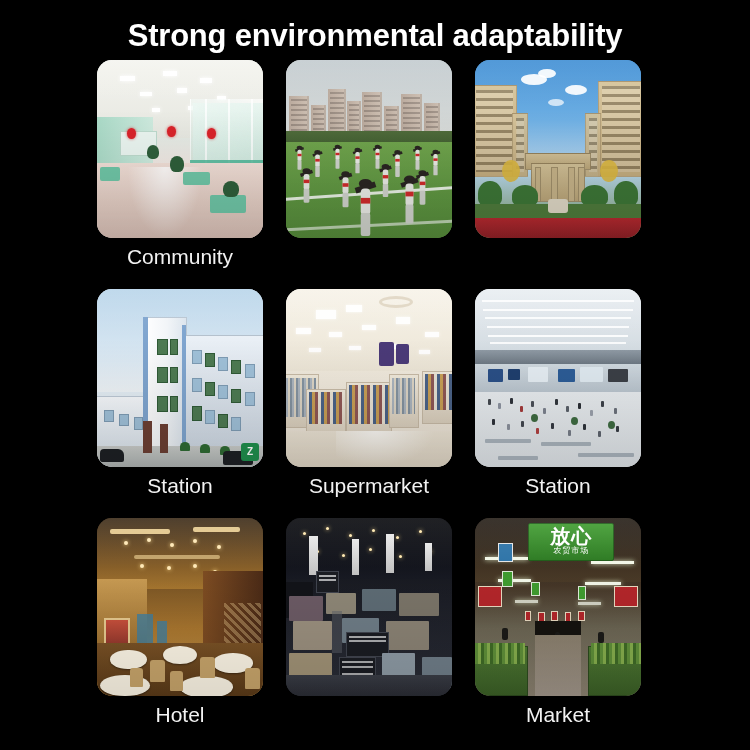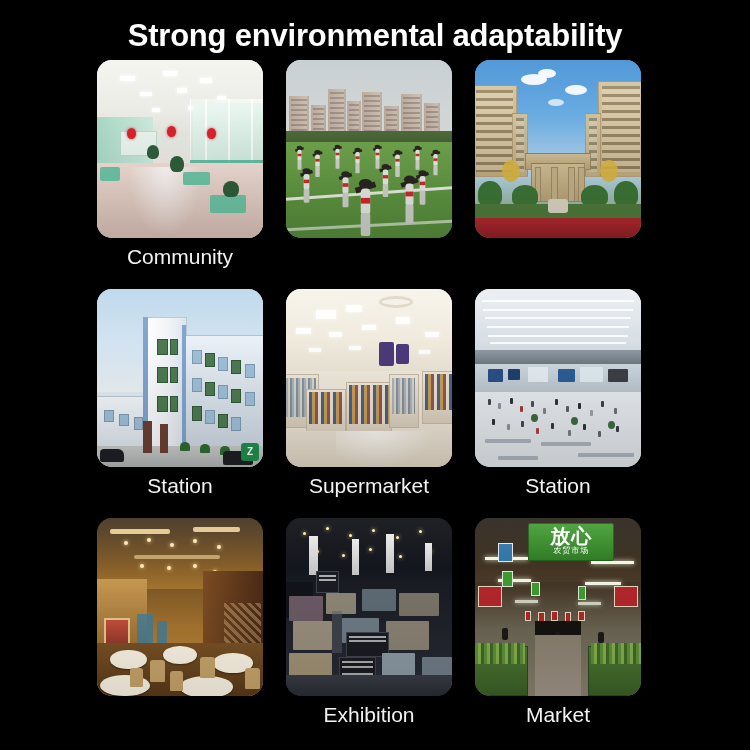--- a/index.html
+++ b/index.html
@@ -596,20 +596,21 @@
           <div class="ho-table" style="left:2%;top:88%;width:30%;height:12%;"></div>
           <div class="ho-table" style="left:50%;top:89%;width:32%;height:12%;"></div>
           <div class="ho-chair" style="left:32%;top:80%;width:9%;height:12%;"></div>
           <div class="ho-chair" style="left:62%;top:78%;width:9%;height:12%;"></div>
           <div class="ho-chair" style="left:20%;top:84%;width:8%;height:11%;"></div>
           <div class="ho-chair" style="left:44%;top:86%;width:8%;height:11%;"></div>
           <div class="ho-chair" style="right:2%;top:84%;width:9%;height:12%;"></div>
           <div class="gloss"></div>
         </div>
       </div>
+      <div class="cap">Hotel</div>
     </div>
 
     <div class="cell">
       <div class="thumb">
         <div class="scene sc-exhibition">
           <div class="ex-ceil"></div>
           <div class="ex-lamp" style="left:10%;top:8%;"></div>
           <div class="ex-lamp" style="left:24%;top:5%;"></div>
           <div class="ex-lamp" style="left:38%;top:9%;"></div>
           <div class="ex-lamp" style="left:52%;top:6%;"></div>
@@ -646,21 +647,20 @@
               <i style="top:8px;"></i>
               <i style="top:15px;"></i>
             </div>
           <div class="ex-booth" style="left:58%;top:76%;width:20%;height:18%;background:#8d9aa4;"></div>
           <div class="ex-booth" style="right:0%;top:78%;width:18%;height:18%;background:#6f7d88;"></div>
           <div class="ex-aisle" style="left:28%;top:52%;width:6%;height:24%;"></div>
           <div class="ex-floor"></div>
           <div class="gloss"></div>
         </div>
       </div>
-      <div class="cap">Exhibition</div>
     </div>
 
     <div class="cell">
       <div class="thumb">
         <div class="scene sc-market">
           <div class="mk-ceil"></div>
           <div class="mk-tube" style="left:6%;top:22%;width:26%;"></div>
           <div class="mk-tube" style="left:70%;top:24%;width:26%;"></div>
           <div class="mk-tube" style="left:14%;top:34%;width:20%;"></div>
           <div class="mk-tube" style="left:66%;top:36%;width:22%;"></div>

